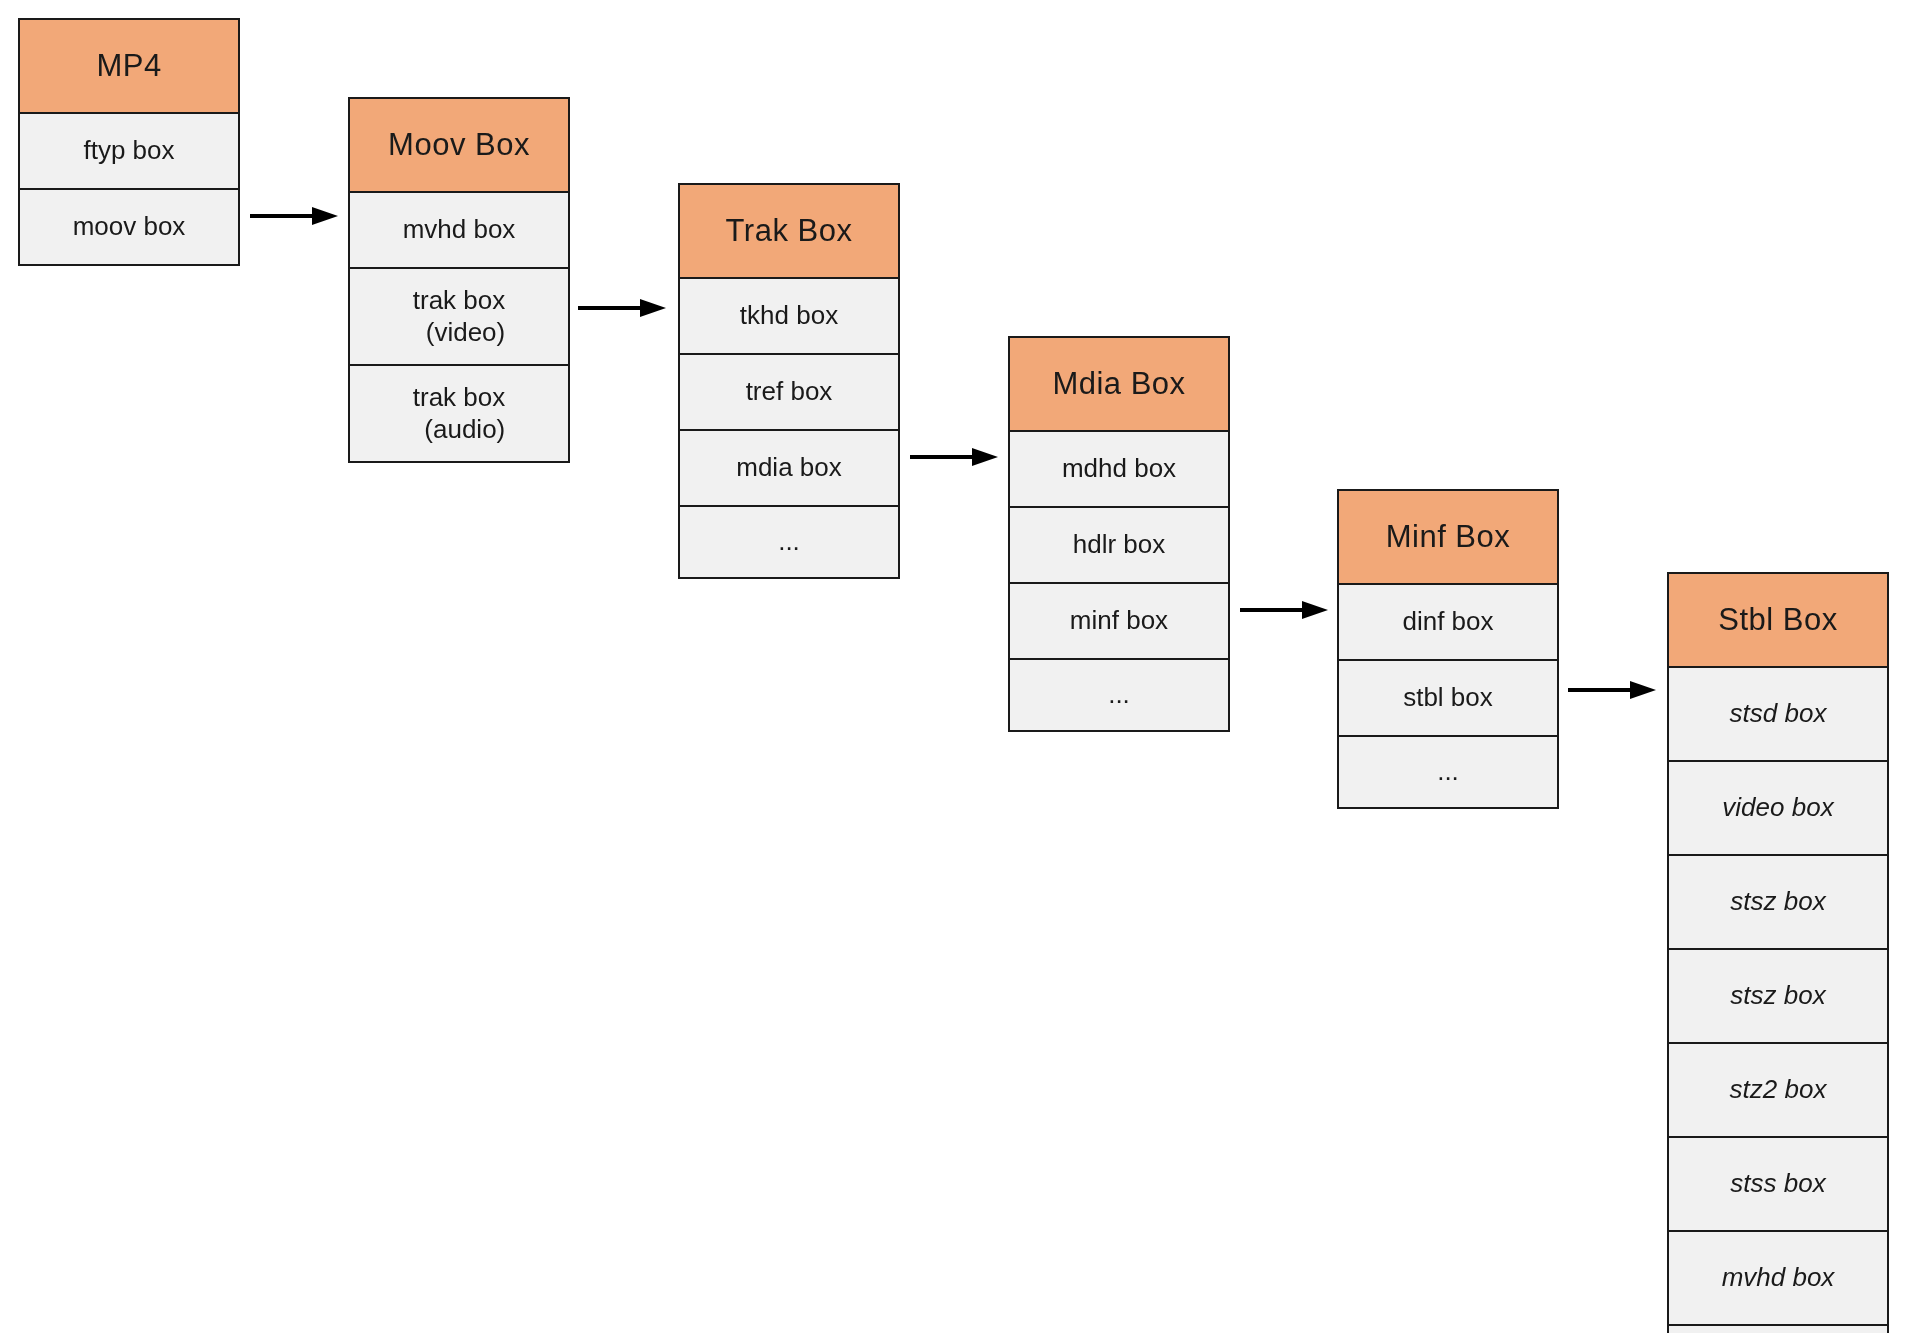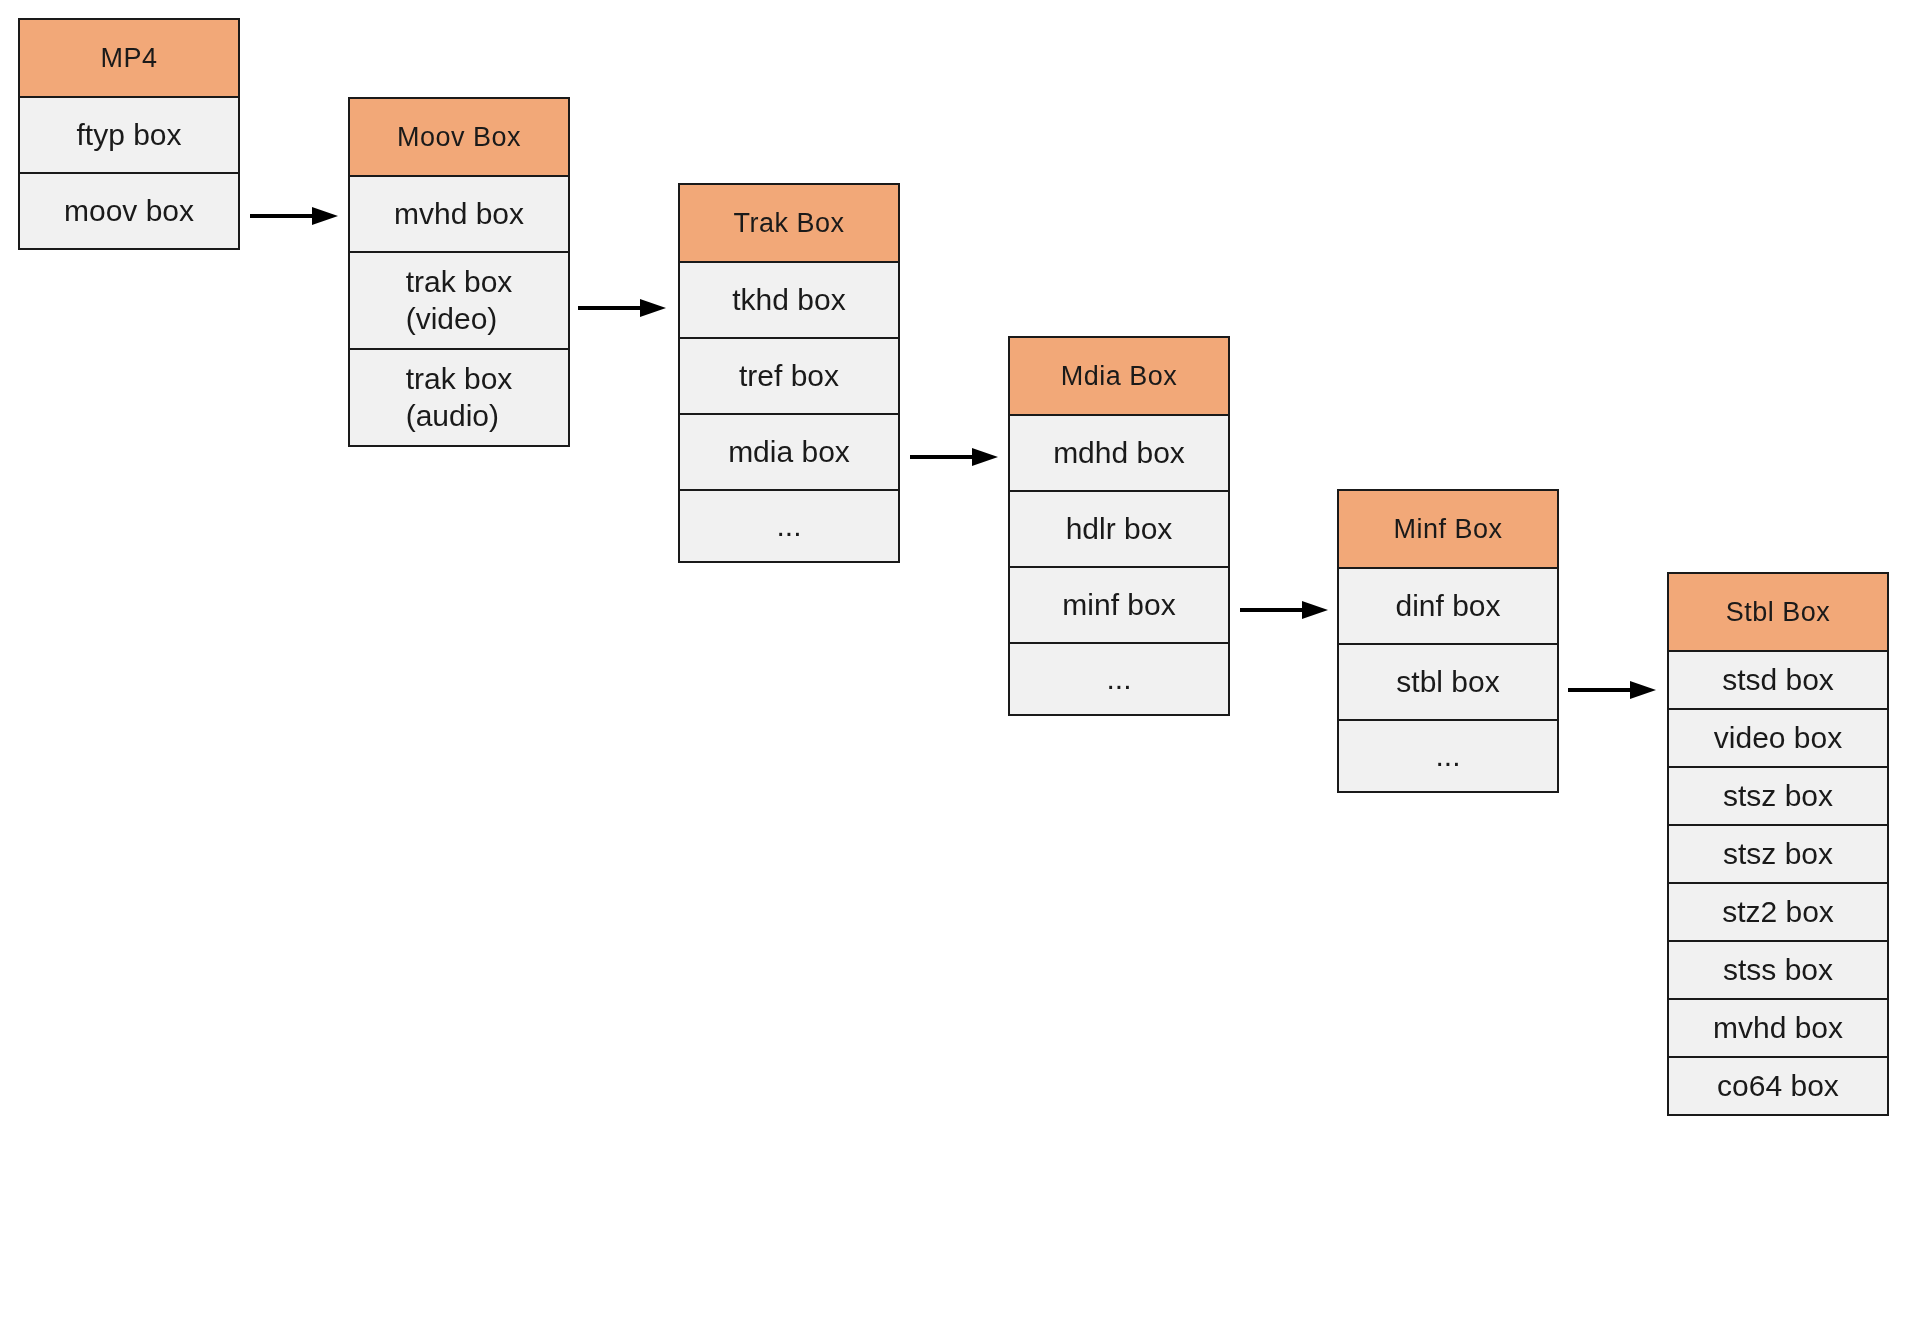--- a/index.html
+++ b/index.html
@@ -15,46 +15,46 @@
   }
 
   .box {
     position: absolute;
     width: 222px;
     border: 2px solid var(--border-color, #1a1a1a);
     background: var(--row-bg, #f1f1f1);
   }
 
   .box-header {
-    height: 76px;
+    height: 92px;
     background: var(--header-bg, #f2a878);
     display: flex;
     align-items: center;
     justify-content: center;
-    font-size: 27px;
+    font-size: 31px;
     letter-spacing: 0.5px;
   }
 
   .box-row {
     height: 76px;
     background: var(--row-bg, #f1f1f1);
     border-top: 2px solid var(--border-color, #1a1a1a);
     display: flex;
     align-items: center;
     justify-content: center;
-    font-size: 30px;
-    text-align: left;
+    font-size: 26px;
+    text-align: right;
     white-space: pre-line;
     line-height: 1.22;
   }
 
   .box-row.tall { height: 97px; }
   .box-row.dots { height: 72px; }
 
-  #box-stbl .box-row { height: 58px; }
+  #box-stbl .box-row { height: 94px; font-style: italic; }
 
   
   #box-mp4  { left: 18px;   top: 18px;  }
   #box-moov { left: 348px;  top: 97px;  }
   #box-trak { left: 678px;  top: 183px; }
   #box-mdia { left: 1008px; top: 336px; }
   #box-minf { left: 1337px; top: 489px; }
   #box-stbl { left: 1667px; top: 572px; }
 
   .arrow {

